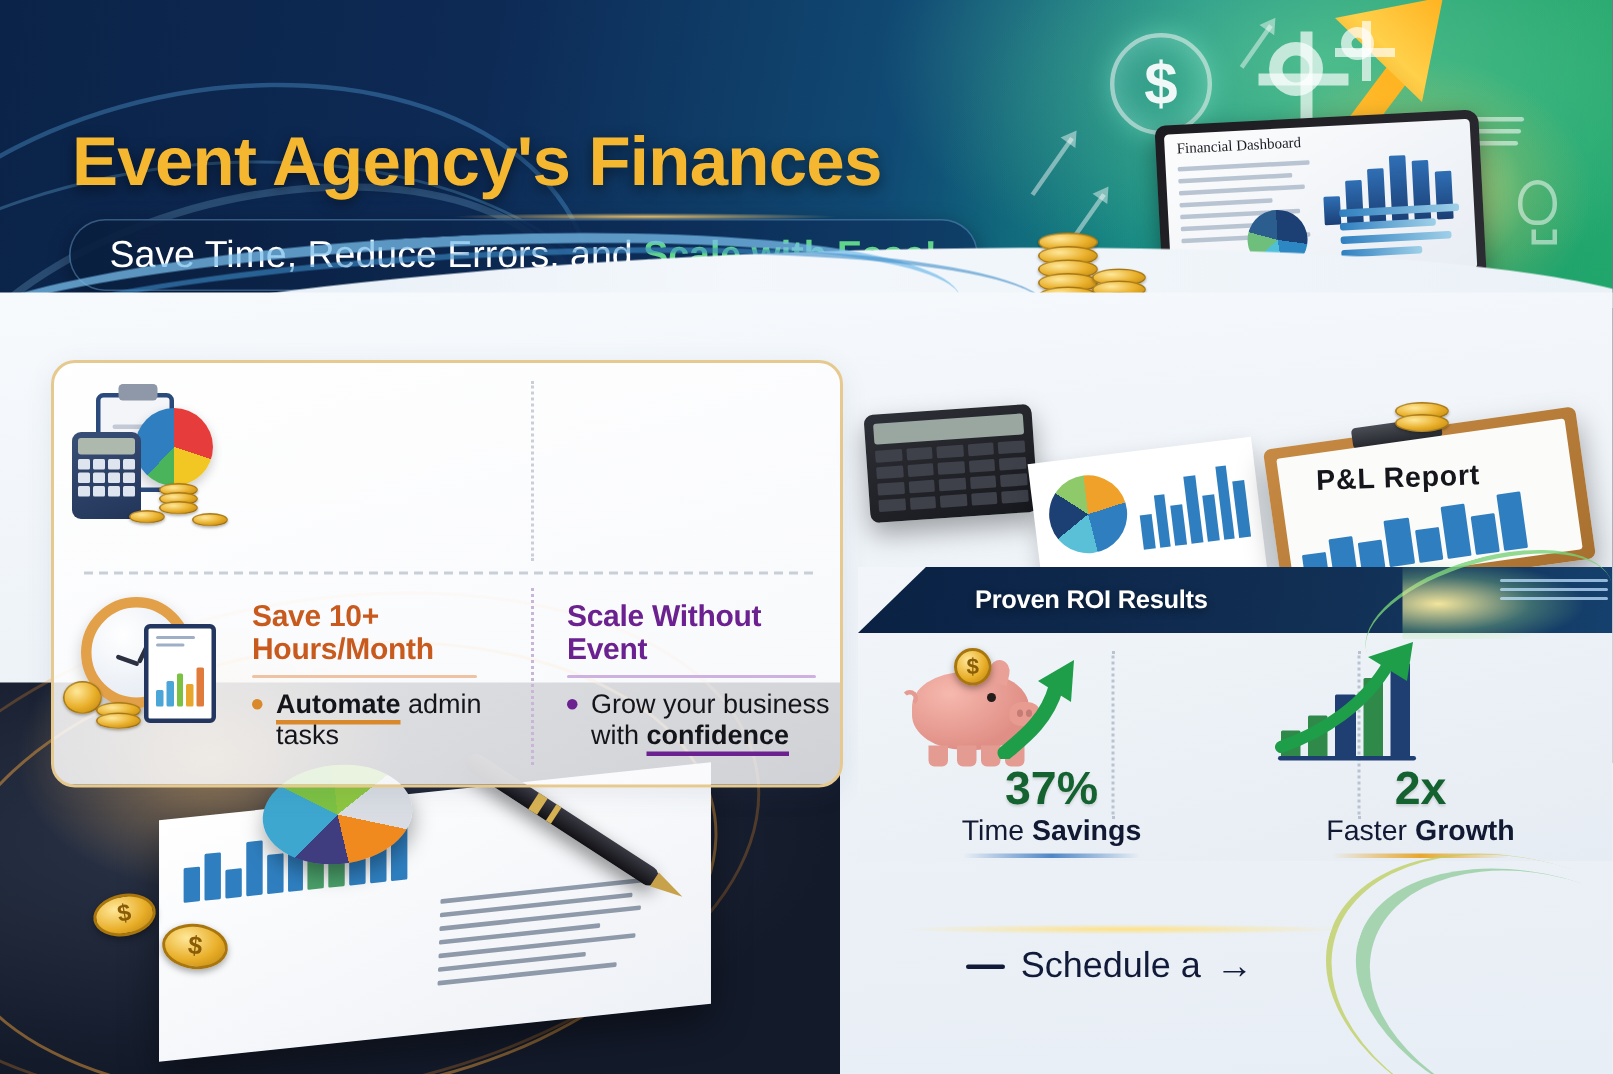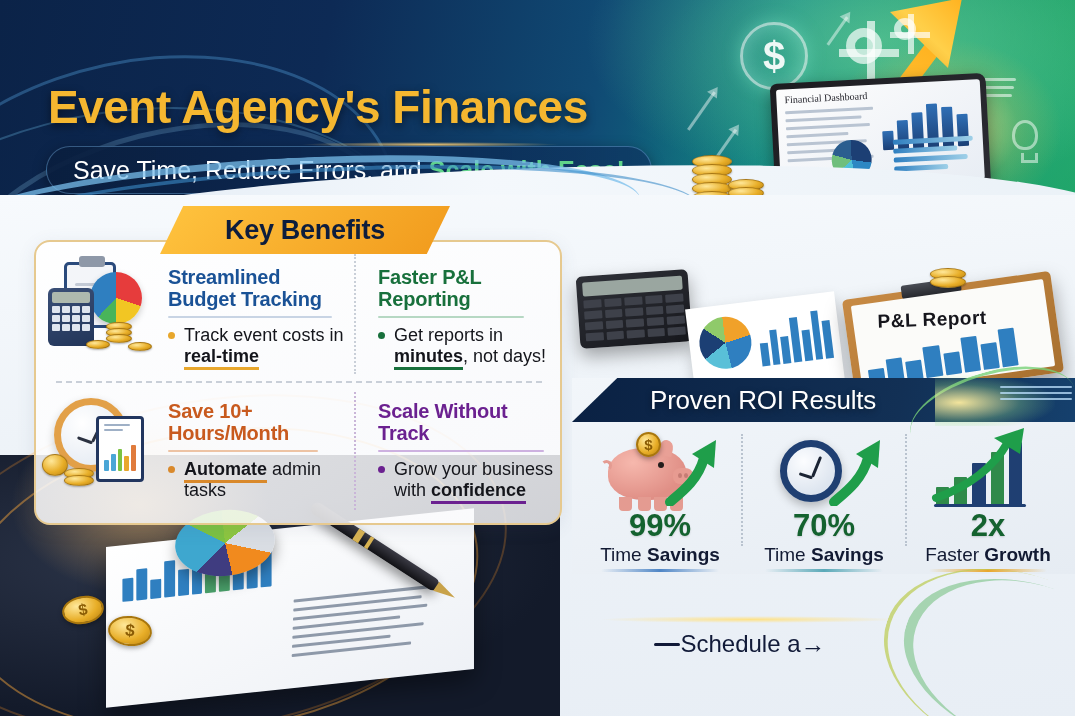--- a/index.html
+++ b/index.html
@@ -213,21 +213,21 @@
   .report-ic .rb i { flex:1; border-radius:1px; }
   .report-ic .rl { height:2px; background:#9fb0c6; margin-bottom:3px; border-radius:1px; }
 
   
   .roi-panel { position:absolute; left:572px; top:378px; width:503px; height:196px;
     background:linear-gradient(165deg,#f2f6fa,#e6ecf3); }
   .roi-head { position:absolute; left:572px; top:378px; width:503px; height:44px;
     background:linear-gradient(100deg,#0a2143,#123055 65%,#15406d);
     clip-path:polygon(9% 0, 100% 0, 100% 100%, 0% 100%);
     display:flex; align-items:center; }
-  .roi-head span { margin-left:78px; font-size:26px; font-weight:normal; color:#fff;
+  .roi-head span { margin-left:78px; font-size:17px; font-weight:bold; color:#fff;
     letter-spacing:-.2px; text-shadow:0 2px 6px rgba(0,0,0,.4); }
   .roi-head-burst { position:absolute; left:935px; top:374px; width:120px; height:52px;
     background:radial-gradient(ellipse at 20% 55%, rgba(255,238,160,.95), rgba(160,230,140,.3) 45%, rgba(160,230,140,0) 72%); }
   .roi-head-lines { position:absolute; left:1000px; top:386px; width:72px; }
   .roi-head-lines i { display:block; height:2px; background:rgba(190,225,255,.75); margin-bottom:4px; border-radius:1px; }
   .roi-green-swoosh { position:absolute; left:905px; top:372px; width:170px; height:60px;
     border-top:3px solid rgba(120,210,120,.8); border-radius:50% 50% 0 0/40px 40px 0 0;
     transform:rotate(-16deg); }
 
   .roi-cols { position:absolute; left:578px; top:424px; width:492px; height:148px; display:flex; }
@@ -274,21 +274,21 @@
   
   .cta-banner { position:absolute; left:486px; top:578px; width:500px; height:42px;
     background:linear-gradient(100deg,#0f7a3c,#14924a 45%,#1aa353);
     clip-path:polygon(5% 0, 100% 0, 96% 100%, 0% 100%);
     display:flex; align-items:center; justify-content:center;
     box-shadow:0 5px 16px rgba(15,90,50,.35); }
   .cta-banner span { font-size:25px; font-weight:bold; color:#fff; text-shadow:0 2px 6px rgba(0,0,0,.35); }
   .cta-glow { position:absolute; left:600px; top:616px; width:300px; height:7px;
     background:radial-gradient(ellipse at center, rgba(255,225,130,.95), rgba(255,225,130,0) 70%); }
   .cta-sub { position:absolute; left:520px; top:624px; width:440px; height:40px;
-    display:flex; align-items:center; justify-content:center; 
+    display:flex; align-items:center; justify-content:center; gap:10px;
     font-size:24px; color:#111a38; }
   .cta-dash { width:26px; height:3px; background:#111a38; border-radius:2px; }
   .cta-sub b { font-weight:bold; }
   .cta-arrow { font-size:25px; }
   .cta-swoosh { position:absolute; left:880px; top:575px; width:280px; height:180px;
     border-left:4px solid rgba(190,205,90,.75); border-radius:50%; transform:rotate(18deg); }
   .cta-swoosh2 { position:absolute; left:900px; top:585px; width:260px; height:160px;
     border-left:10px solid rgba(110,190,120,.55); border-radius:50%; transform:rotate(18deg); }
 
   
@@ -449,23 +449,20 @@
       <i style="width:80%"></i>
   </div>
   <div class="pen">
       <span class="band"></span>
       <span class="band2"></span>
     </div>
   <div class="coin-dollar" style="left:62px;top:596px;width:42px;height:28px;font-size:16px;transform:rotate(-10deg)">$</div>
   <div class="coin-dollar" style="left:108px;top:616px;width:44px;height:30px;font-size:17px;transform:rotate(6deg)">$</div>
 
   <div class="kb-card"></div>
-  <div class="kb-banner">
-    <span>Key Benefits</span>
-  </div>
   <div class="kb-divider-h"></div>
   <div class="kb-divider-v1"></div>
   <div class="kb-divider-v2"></div>
 
   <div class="icon-budget">
     <div class="clip-ic">
       <div class="cl-top"></div>
       <i style="top:18px;width:34px"></i>
         <i style="top:26px;width:28px"></i>
         <i style="top:34px;width:32px"></i>
@@ -491,43 +488,21 @@
     </div>
     <div class="coinstack" style="left:62px;top:70px;">
       <div class="c" style="left:0;top:0;width:26px;height:9px"></div>
       <div class="c" style="left:0;top:6px;width:26px;height:9px"></div>
       <div class="c" style="left:0;top:12px;width:26px;height:9px"></div>
       <div class="c" style="left:-20px;top:18px;width:24px;height:9px"></div>
       <div class="c" style="left:22px;top:20px;width:24px;height:9px"></div>
     </div>
   </div>
 
-  <div class="kb-cell" style="left:168px;top:266px;width:178px;">
-    <div class="kb-h" style="color:#1a5296">
-      <span>Streamlined</span><br>
-      <span>Budget Tracking</span>
-    </div>
-    <div class="kb-hrule" style="background:#c8d4e4;width:164px"></div>
-    <div class="kb-body">
-      <span class="dot" style="background:#e8a72c"></span>
-      <span>Track event costs in </span><b style="border-color:#e8a72c">real-time</b><span></span>
-    </div>
-  </div>
-
-  <div class="kb-cell" style="left:378px;top:266px;width:180px;">
-    <div class="kb-h" style="color:#18703c">
-      <span>Faster P&amp;L</span><br>
-      <span>Reporting</span>
-    </div>
-    <div class="kb-hrule" style="background:#b6d8c3;width:146px"></div>
-    <div class="kb-body">
-      <span class="dot" style="background:#18703c"></span>
-      <span>Get reports in </span><b style="border-color:#18703c">minutes</b><span>, not days!</span>
-    </div>
-  </div>
+
 
   <div class="icon-clock">
     <div class="clockface"></div>
     <div class="report-ic">
       <div class="rl" style="width:80%"></div>
         <div class="rl" style="width:60%"></div>
       <div class="rb">
         <i style="height:40%;background:#4aa6d6"></i>
           <i style="height:62%;background:#4aa6d6"></i>
         <i style="height:78%;background:#7cc242"></i>
@@ -550,21 +525,21 @@
     <div class="kb-hrule" style="background:#edc3a4;width:150px"></div>
     <div class="kb-body">
       <span class="dot" style="background:#d9892b"></span>
       <span></span><b style="border-color:#d9892b">Automate</b><span> admin tasks</span>
     </div>
   </div>
 
   <div class="kb-cell" style="left:378px;top:400px;width:184px;">
     <div class="kb-h" style="color:#6b2190">
       <span>Scale Without</span><br>
-      <span>Track</span>
+      <span>Event</span>
     </div>
     <div class="kb-hrule" style="background:#cdb1e0;width:166px"></div>
     <div class="kb-body">
       <span class="dot" style="background:#6b2190"></span>
       <span>Grow your business with </span><b style="border-color:#6b2190">confidence</b><span></span>
     </div>
   </div>
 
   <div class="calculator">
     <div class="cdisp"></div>
@@ -649,43 +624,29 @@
             <span class="leg" style="left:30px"></span>
           <span class="leg" style="left:46px"></span>
             <span class="leg" style="left:62px"></span>
         </div>
         <div class="coin-dollar piggy-coin" style="font-size:15px">$</div>
         <svg class="green-arrow" style="left:86px;top:12px;" width="56" height="70" viewBox="0 0 56 70">
           <path d="M6 66 C 18 56, 34 44, 40 22" stroke="#1f9e4a" stroke-width="10" fill="none" stroke-linecap="round"></path>
           <path d="M28 18 L 52 4 L 50 32 Z" fill="#1f9e4a"></path>
         </svg>
       </div>
-      <div class="roi-value">99%</div>
+      <div class="roi-value">37%</div>
       <div class="roi-label">
         <span>Time </span><b>Savings</b>
       </div>
       <div class="roi-underline" style="background:linear-gradient(90deg,rgba(79,134,198,0),#4f86c6,rgba(79,134,198,0))"></div>
     </div>
 
     <div class="roi-sep" style="left:163px"></div>
 
-    <div class="roi-col">
-      <div class="roi-art">
-        <div class="roi-clock"></div>
-        <svg class="green-arrow" style="left:86px;top:10px;" width="56" height="72" viewBox="0 0 56 72">
-          <path d="M6 68 C 18 58, 34 46, 40 24" stroke="#1f9e4a" stroke-width="10" fill="none" stroke-linecap="round"></path>
-          <path d="M28 20 L 52 6 L 50 34 Z" fill="#1f9e4a"></path>
-        </svg>
-      </div>
-      <div class="roi-value">70%</div>
-      <div class="roi-label">
-        <span>Time </span><b>Savings</b>
-      </div>
-      <div class="roi-underline" style="background:linear-gradient(90deg,rgba(90,169,184,0),#5aa9b8,rgba(90,169,184,0))"></div>
-    </div>
 
     <div class="roi-sep" style="left:327px"></div>
 
     <div class="roi-col">
       <div class="roi-art">
         <div class="roi-bars">
           <i style="height:28%;background:#2f8a4a"></i>
           <i style="height:44%;background:#2f8a4a"></i>
           <i style="height:66%;background:#1f3f72"></i>
           <i style="height:84%;background:#2f8a4a"></i>

